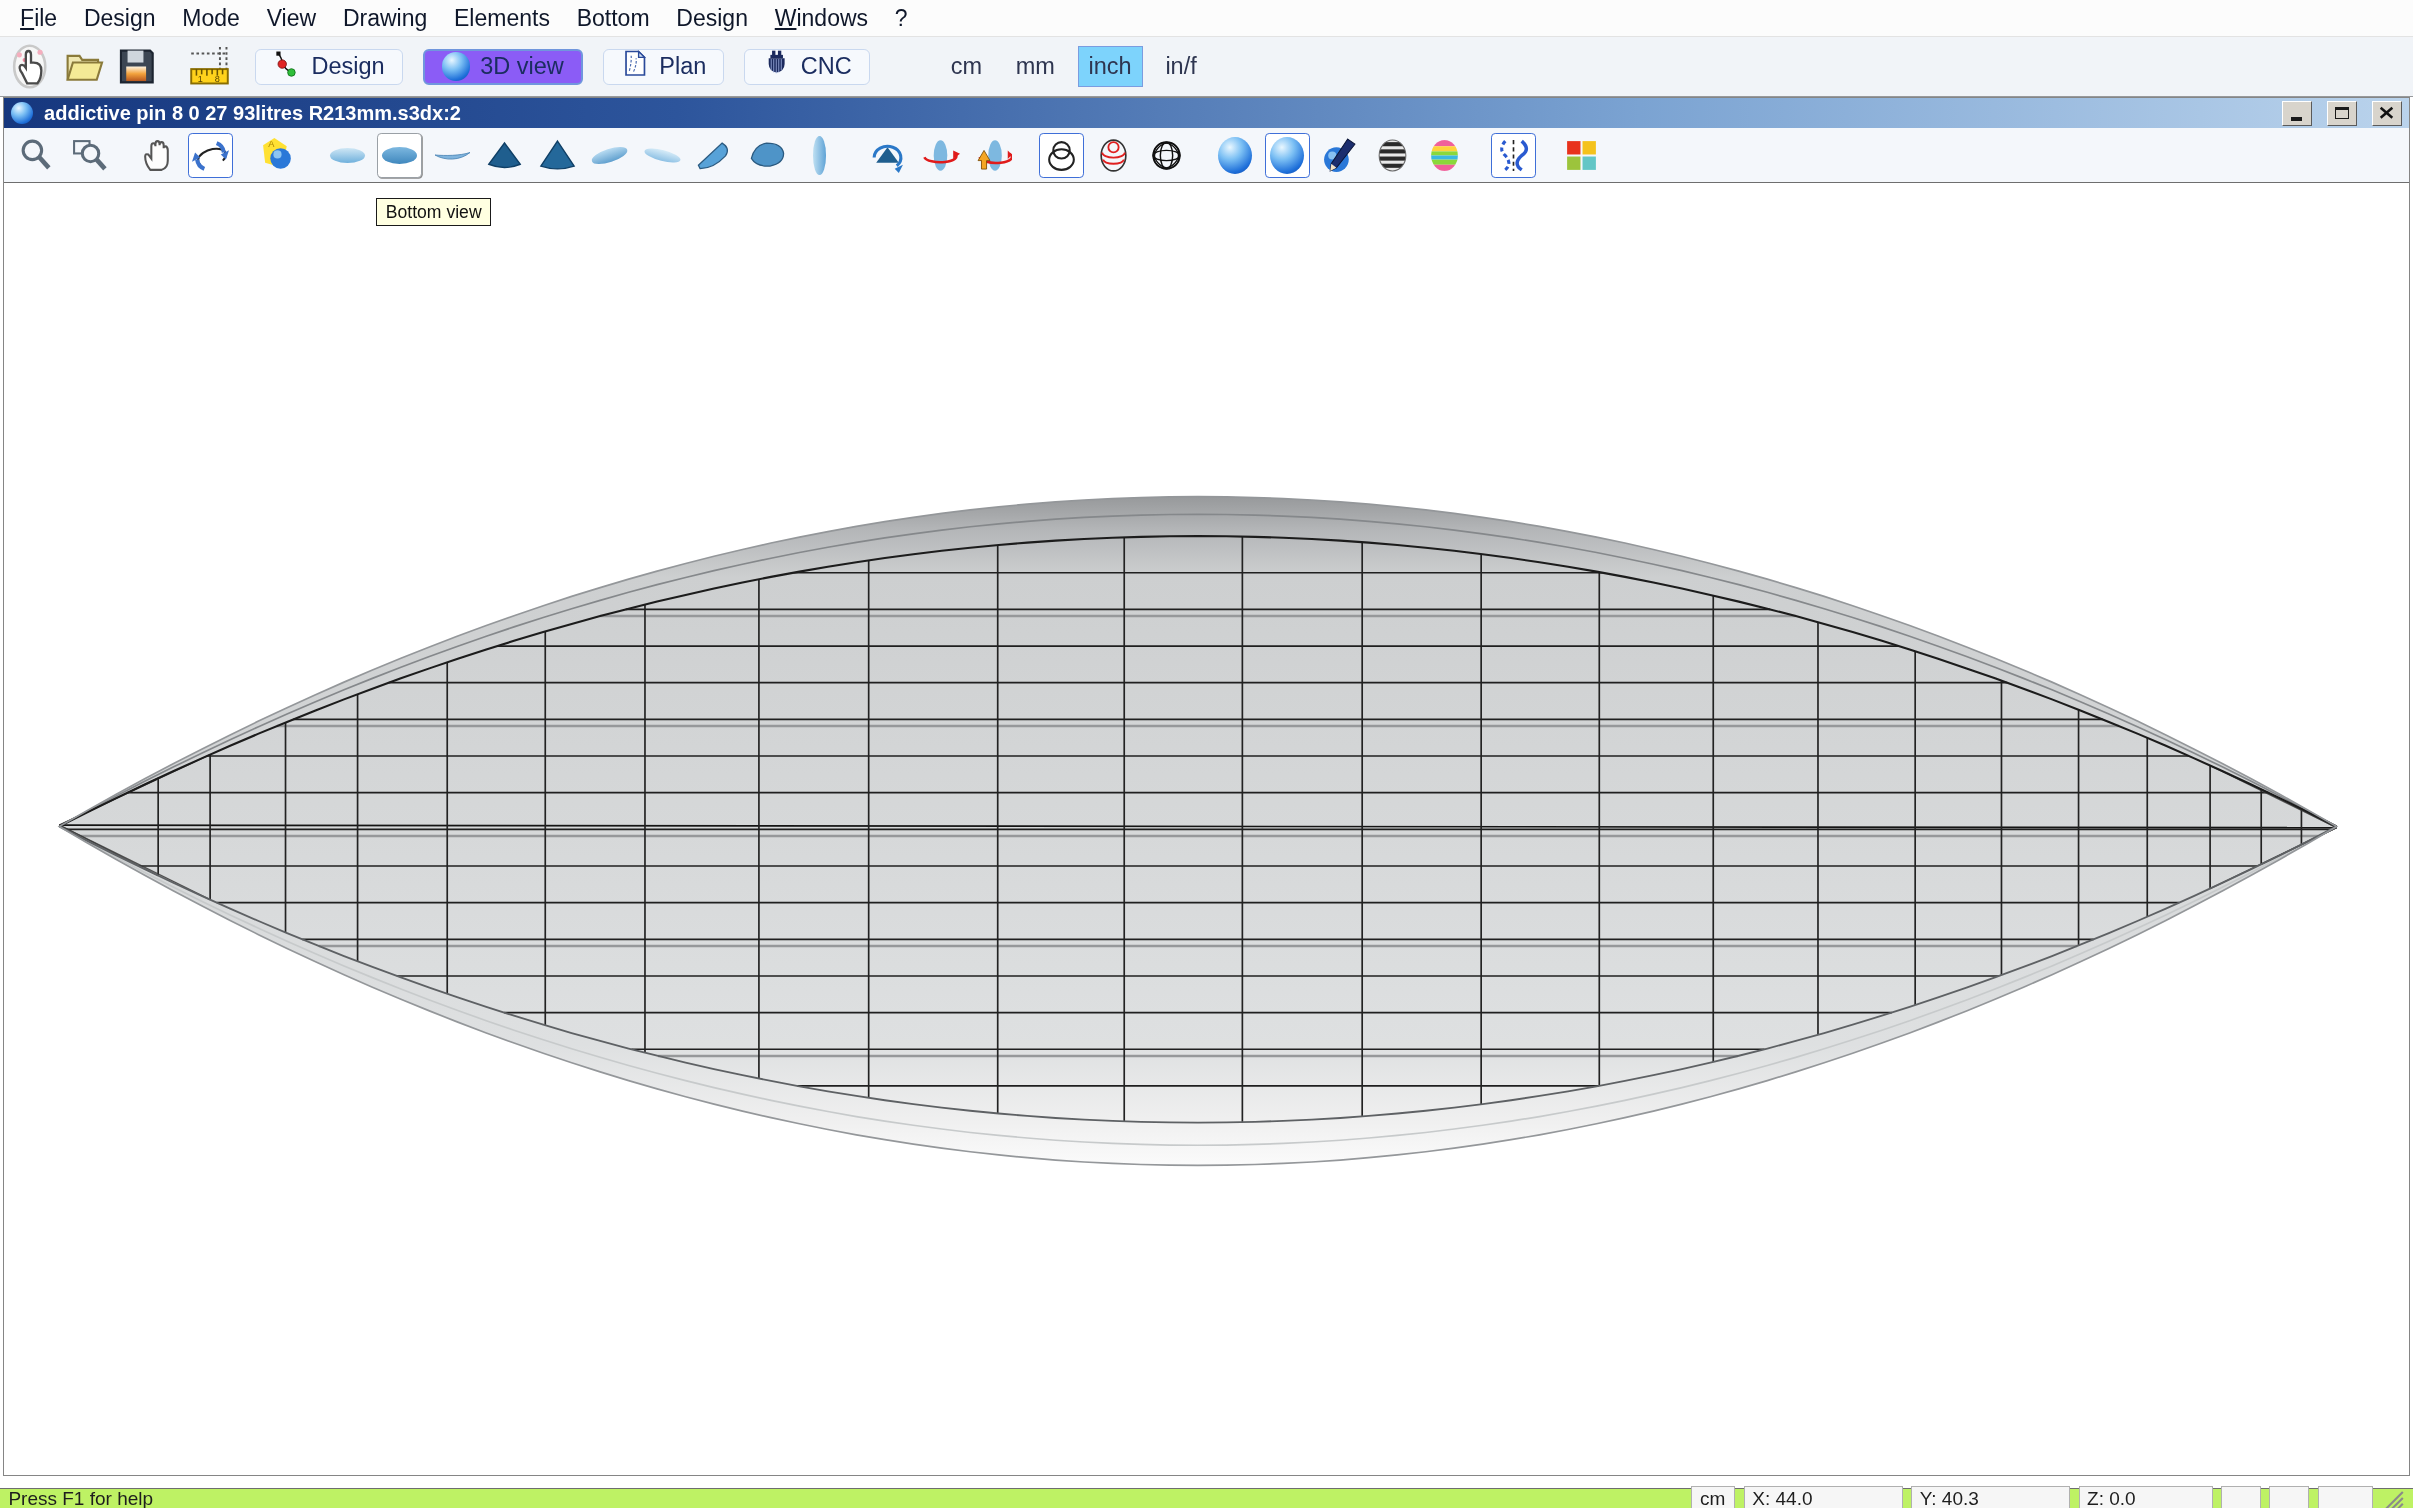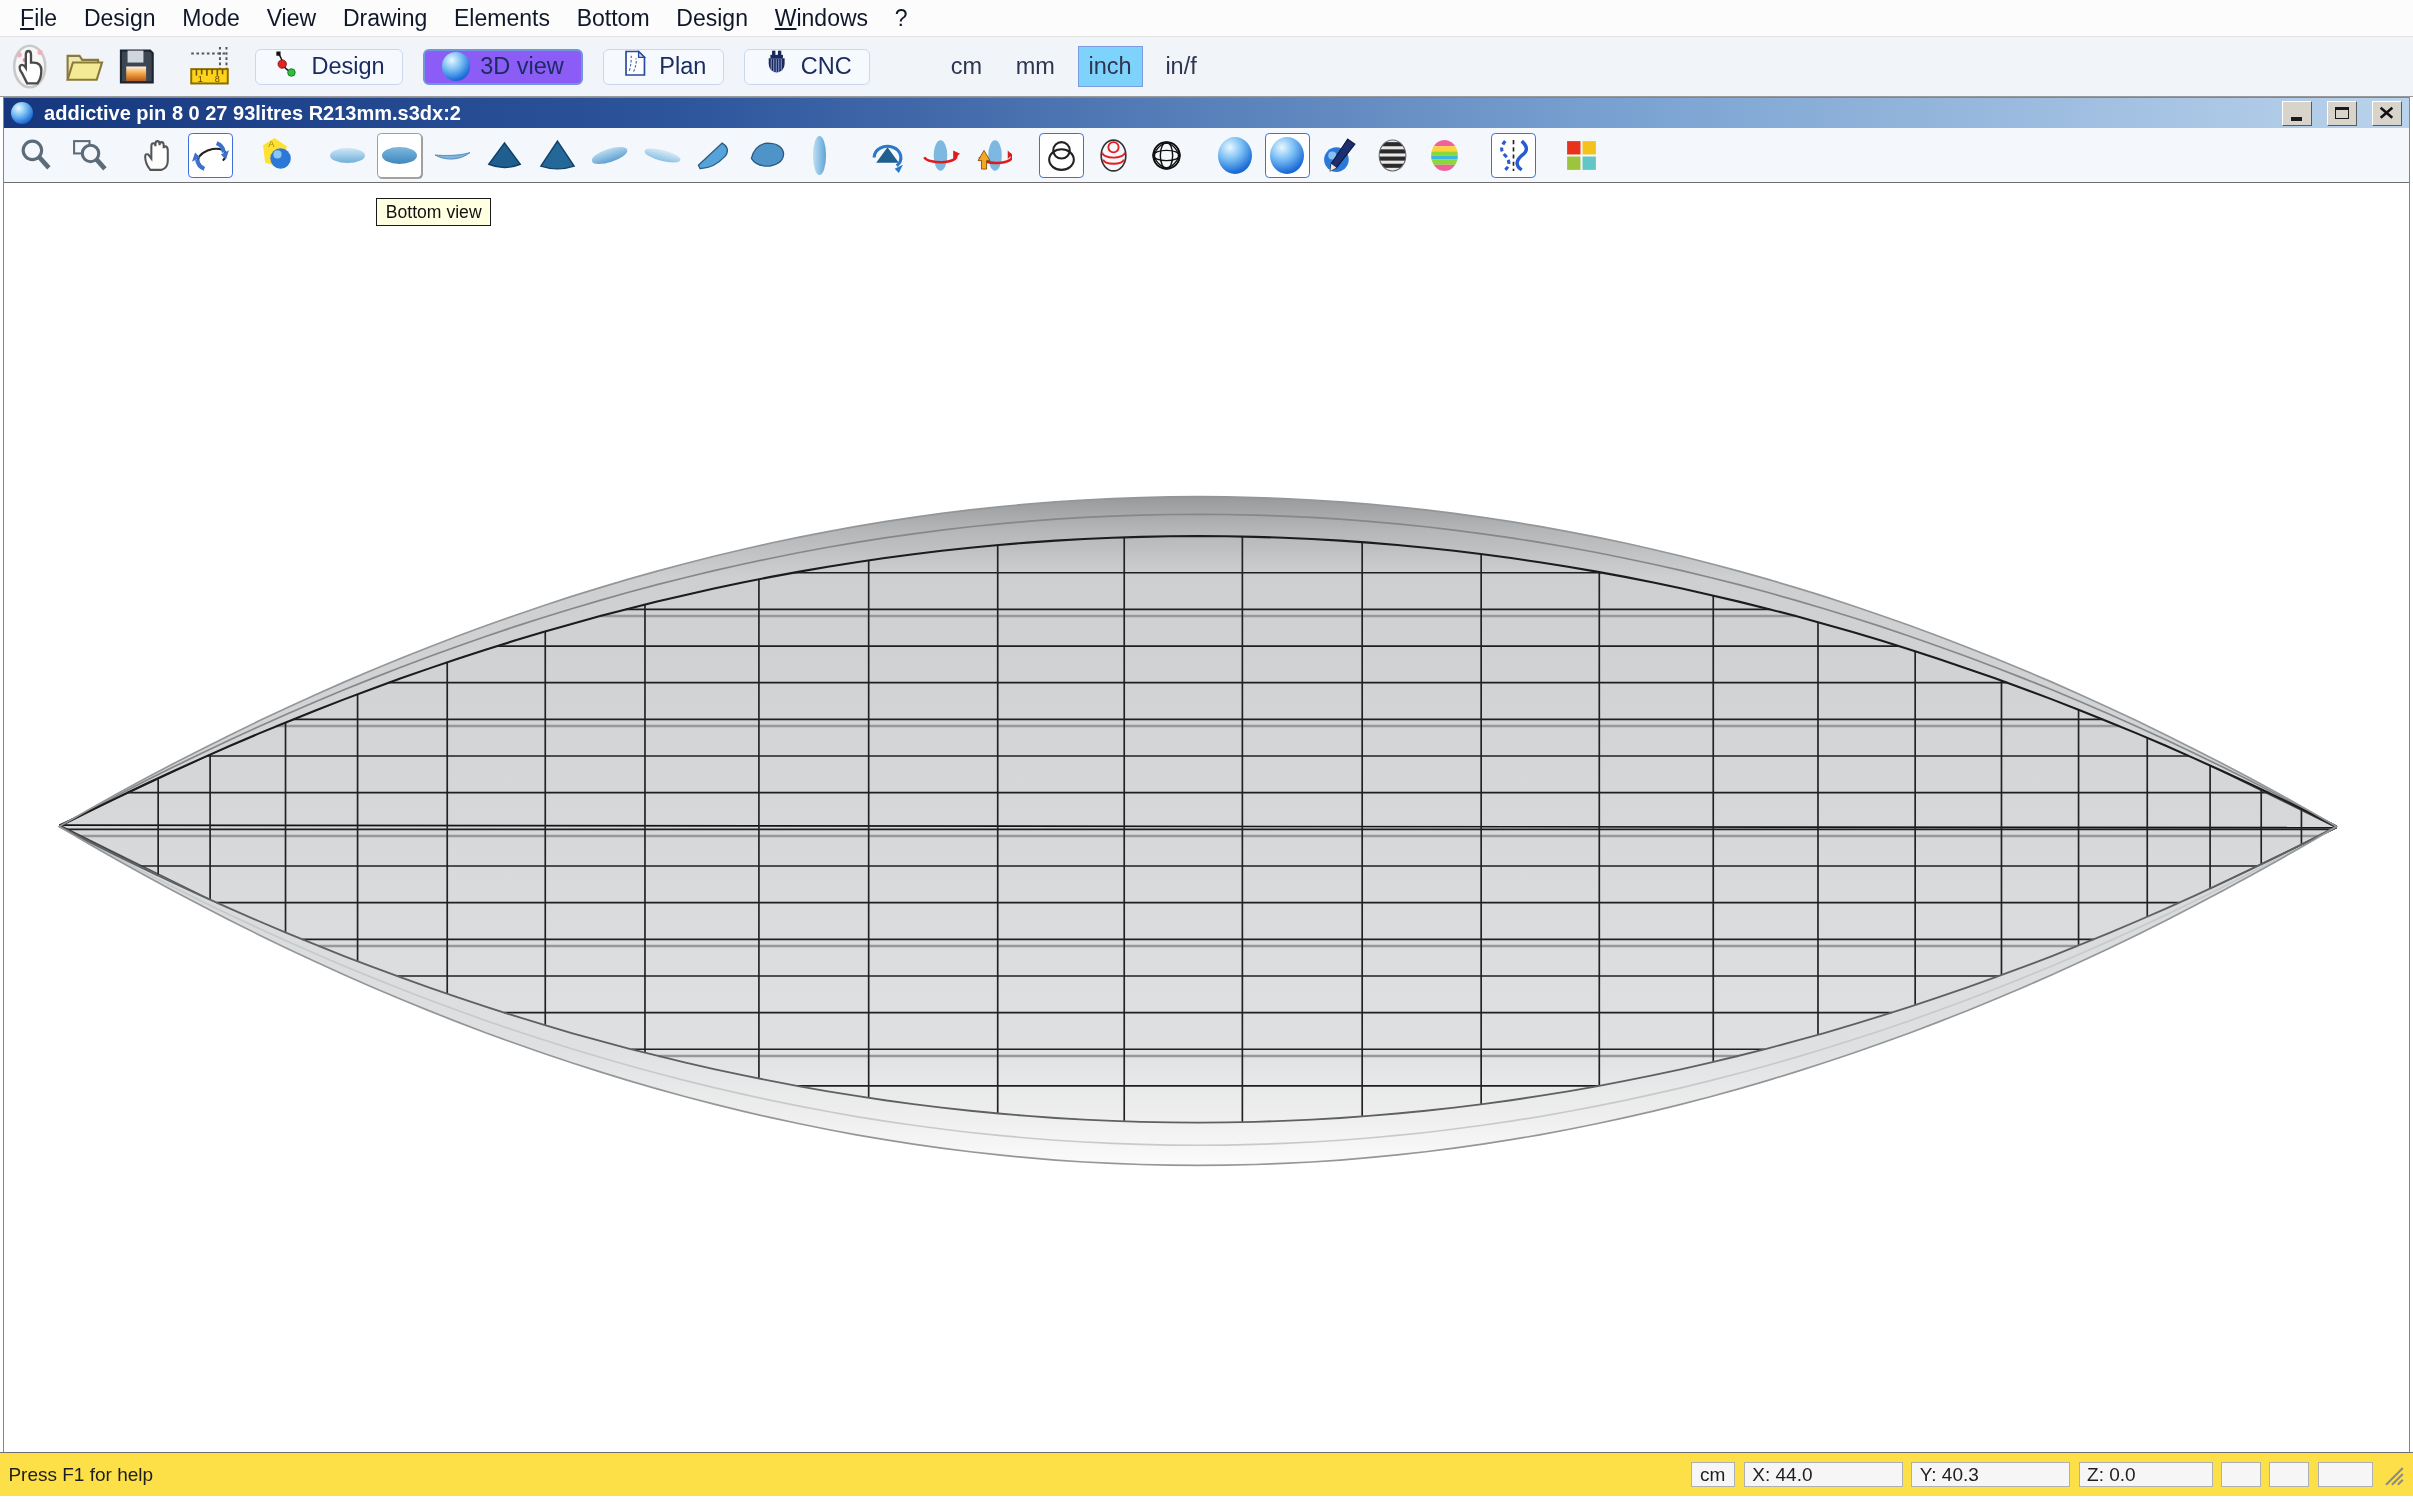--- a/index.html
+++ b/index.html
@@ -49,21 +49,21 @@
   .vbtn.sel { border-color:#3f6fd8; background:#ffffff; }
   .vbtn.hov { border-color:#9aa0a6; background:#ffffff; box-shadow:0.8px 0.8px 0 #8a8a8a; }
   .vgap { width:8.4px; }
   .ell { border-radius:50%; }
   
   .canvas { flex:1; background:#ffffff; position:relative; overflow:hidden; }
   .canvas svg.board { position:absolute; left:0; top:0; }
   .tooltip { position:absolute; left:372px; top:15px; background:#ffffe1;
              border:1.7px solid #1a1a1a; font-size:17.6px; color:#111; padding:2.5px 8.4px; }
   
-  .statusbar { position:absolute; left:0; right:0; bottom:12px; height:44px; background:#fde047;
+  .statusbar { position:absolute; left:0; right:0; bottom:0; height:20px; background:#bef264;
                border-top:1.7px solid #6e6e6e; display:flex; align-items:center;
                font-size:19px; color:#1e1e1e; padding:0 8.4px; }
   .sb-right { margin-left:auto; display:flex; align-items:center; gap:8.4px; }
   .sp { border:1.7px solid #b0b0b0; height:25px; display:flex; align-items:center;
         padding:0 7.5px; background:#f6f6f6; }
 </style>
 </head>
 <body>
 
 <div class="menubar">

